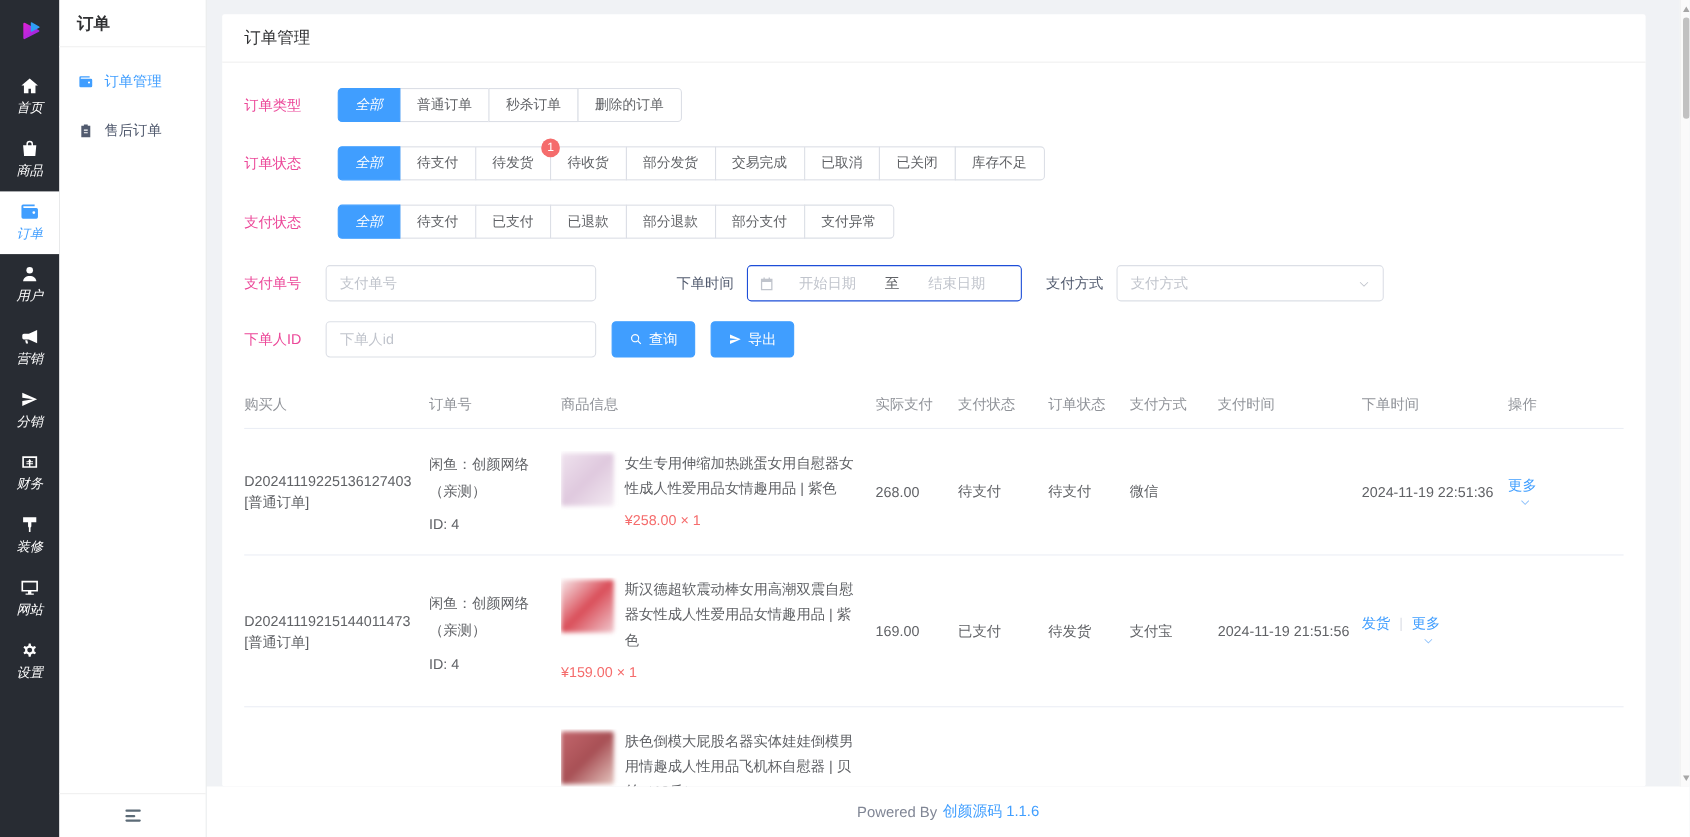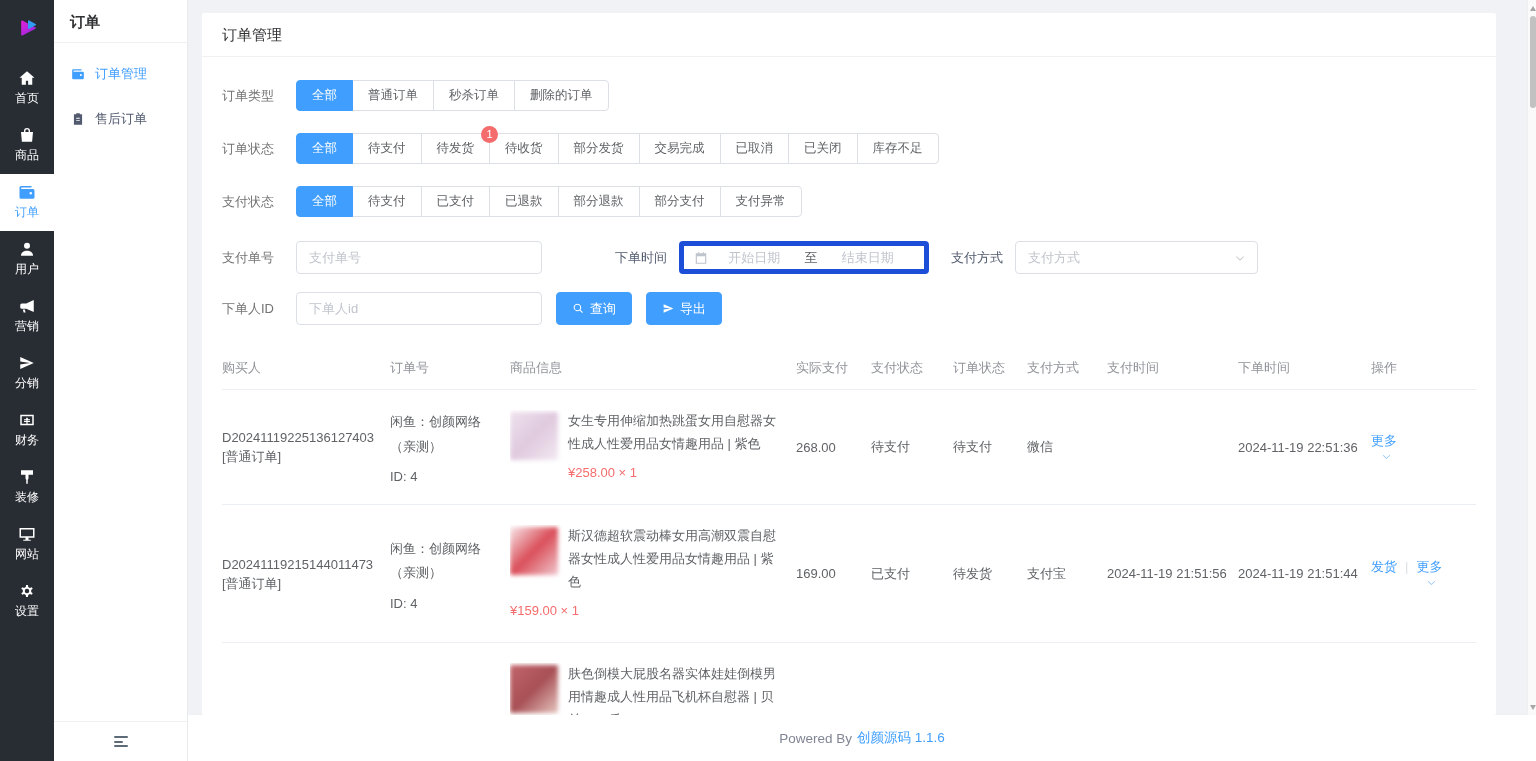--- a/index.html
+++ b/index.html
@@ -8,21 +8,21 @@
   .app { display:flex; width:1536px; height:761px; }
 
   
   .rail { width:54px; background:#282c33; display:flex; flex-direction:column; flex-shrink:0; }
   .logo { width:54px; height:54px; display:flex; align-items:center; justify-content:center; }
   .rail-item { display:flex; flex-direction:column; align-items:center; padding:9px 0 10px; cursor:pointer; color:#fff; }
   .rail-item:first-of-type { margin-top:6px; }
   .rail-item.active { background:#fff; color:#409eff; }
   .rail-icon { width:18px; height:18px; display:block; }
   .rail-icon svg { width:18px; height:18px; display:block; }
-  .rail-label { font-size:12px; margin-top:3px; }
+  .rail-label { font-size:12px; margin-top:3px;font-style:italic; }
 
   
   .submenu { width:134px; background:#fff; border-right:1px solid #e8eaec; display:flex; flex-direction:column; flex-shrink:0; }
   .submenu-title { height:43px; line-height:43px; padding-left:16px; font-size:15px; font-weight:bold; color:#303133; border-bottom:1px solid #f0f0f0; }
   .submenu-items { flex:1; padding-top:8px; }
   .submenu-item { display:flex; align-items:center; height:45px; padding-left:17px; cursor:pointer; color:#515a6e; }
   .submenu-item.active { color:#409eff; }
   .submenu-item .mi { width:14px; height:14px; margin-right:10px; }
   .submenu-item .mi svg { width:14px; height:14px; display:block; }
   .submenu-foot { height:40px; border-top:1px solid #f0f0f0; display:flex; align-items:center; justify-content:center; cursor:pointer; }
@@ -40,31 +40,31 @@
   .avatar svg { width:22px; height:22px; display:block; }
   .admin-name { color:#515a6e; font-size:13px; }
 
   .content { flex:1; padding:13px 40px 0 14px; overflow:hidden; }
   .card { background:#fff; border-radius:2px; height:100%; }
   .card-title { height:44px; line-height:44px; padding:0 20px; font-size:15px; color:#303133; border-bottom:1px solid #f0f0f0; }
   .card-body { padding:6px 20px 0; }
 
   
   .frow { display:flex; align-items:center; margin-top:17px; }
-  .flabel { width:62px; flex-shrink:0; color:#737373; margin-right:12px; white-space:nowrap; }
+  .flabel { width:62px; flex-shrink:0; color:#ec4899; margin-right:12px; white-space:nowrap; }
   .bgroup { display:flex; }
   .fbtn { position:relative; height:31px; padding:0 15px; background:#fff; border:1px solid #dcdfe6; color:#606266; font-size:12.5px; cursor:pointer; margin-left:-1px; font-family:inherit; }
-  .fbtn:first-child { border-radius:4px 0 0 4px; margin-left:0; }
+  .fbtn:first-child { border-radius:4px 0 0 4px; margin-left:11px;font-style:italic; }
   .fbtn:last-child { border-radius:0 4px 4px 0; }
   .fbtn.active { background:#409eff; border-color:#409eff; color:#fff; z-index:1; }
   .badge { position:absolute; top:-8px; right:-9px; min-width:17px; height:17px; line-height:17px; border-radius:9px; background:#f56c6c; color:#fff; font-size:11px; padding:0 4px; z-index:3; }
 
   .tinput { height:33px; border:1px solid #dcdfe6; border-radius:4px; padding:0 12px; font-size:13px; color:#606266; width:246px; outline:none; font-family:inherit; }
   .tinput::placeholder { color:#c0c4cc; }
-  .daterange { width:250px; height:33px; border:5px solid #1d4ed8; border-radius:4px; display:flex; align-items:center; padding:0 10px; cursor:pointer; background:#fff; }
+  .daterange { width:250px; height:33px; border:1px solid #1d4ed8; border-radius:4px; display:flex; align-items:center; padding:0 10px; cursor:pointer; background:#fff; }
   .daterange .cal { width:14px; height:14px; color:#c0c4cc; flex-shrink:0; }
   .daterange .cal svg { width:14px; height:14px; display:block; }
   .dph { color:#c0c4cc; flex:1; text-align:center; font-size:13px; }
   .dsep { color:#606266; padding:0 4px; }
   .selectbox { width:243px; height:33px; border:1px solid #dcdfe6; border-radius:4px; display:flex; align-items:center; padding:0 10px 0 12px; cursor:pointer; background:#fff; }
   .selectbox .ph { color:#c0c4cc; flex:1; }
   .selectbox .chev { width:14px; height:14px; color:#c0c4cc; }
   .selectbox .chev svg { width:14px; height:14px; display:block; }
   .flabel2 { color:#515a6e; margin:0 12px 0 22px; white-space:nowrap; }
 
@@ -373,21 +373,20 @@
                     <div class="buyer-id">ID: 4</div>
                   </div>
                   <div>
                     <div class="pbox"><span class="thumb" style="background: linear-gradient(135deg, rgb(247, 232, 234), rgb(218, 79, 90), rgb(240, 200, 206));"></span><span class="ptitle">斯汉德超软震动棒女用高潮双震自慰器女性成人性爱用品女情趣用品 | 紫色</span><div class="pprice">¥159.00 × 1</div></div>
                   </div>
                   <div>169.00</div>
                   <div>已支付</div>
                   <div>待发货</div>
                   <div>支付宝</div>
                   <div>2024-11-19 21:51:56</div>
-                  <div>2024-11-19 21:51:44</div>
                   <div><a class="action-link">
                       <span>发货</span>
                     </a><span class="sep">|</span><a class="action-link">
                       <span>更多</span>
                       <span class="chev">
                         <svg viewBox="0 0 24 24" fill="currentColor">
                           <path d="M6.3 9l5.7 5.7L17.7 9l1 1-6.7 6.7L5.3 10z"></path>
                         </svg>
                       </span>
                     </a></div>

